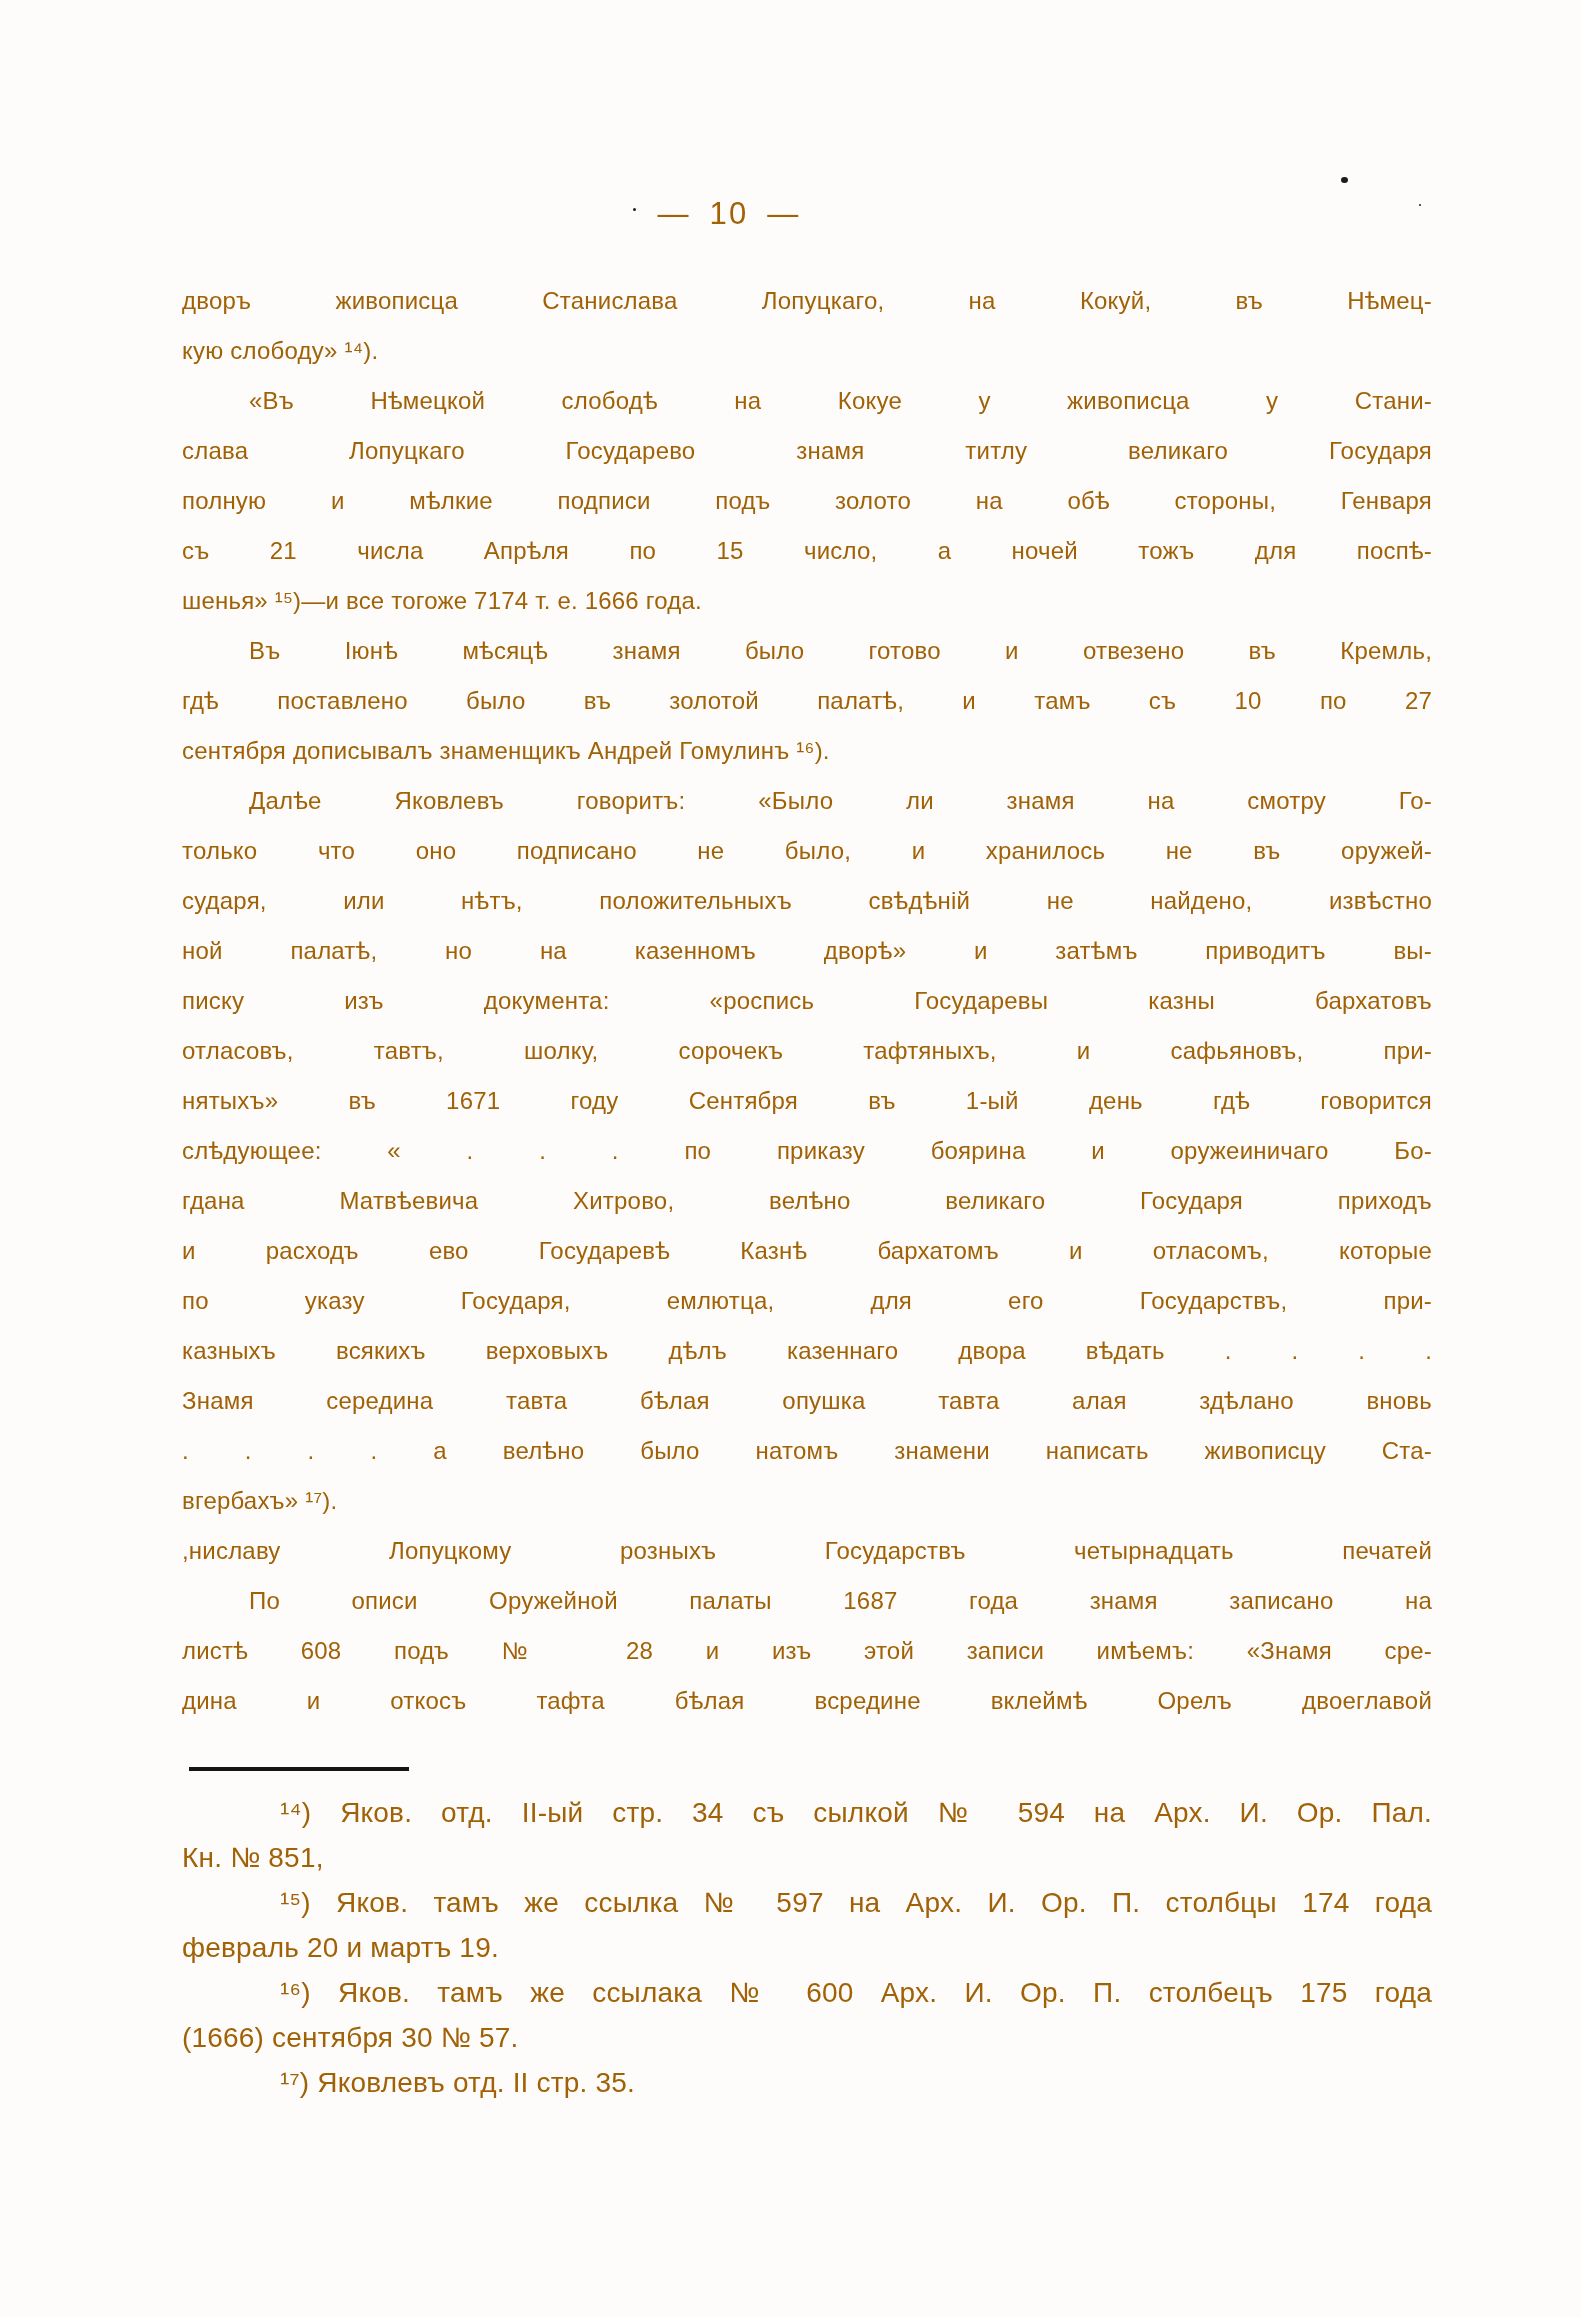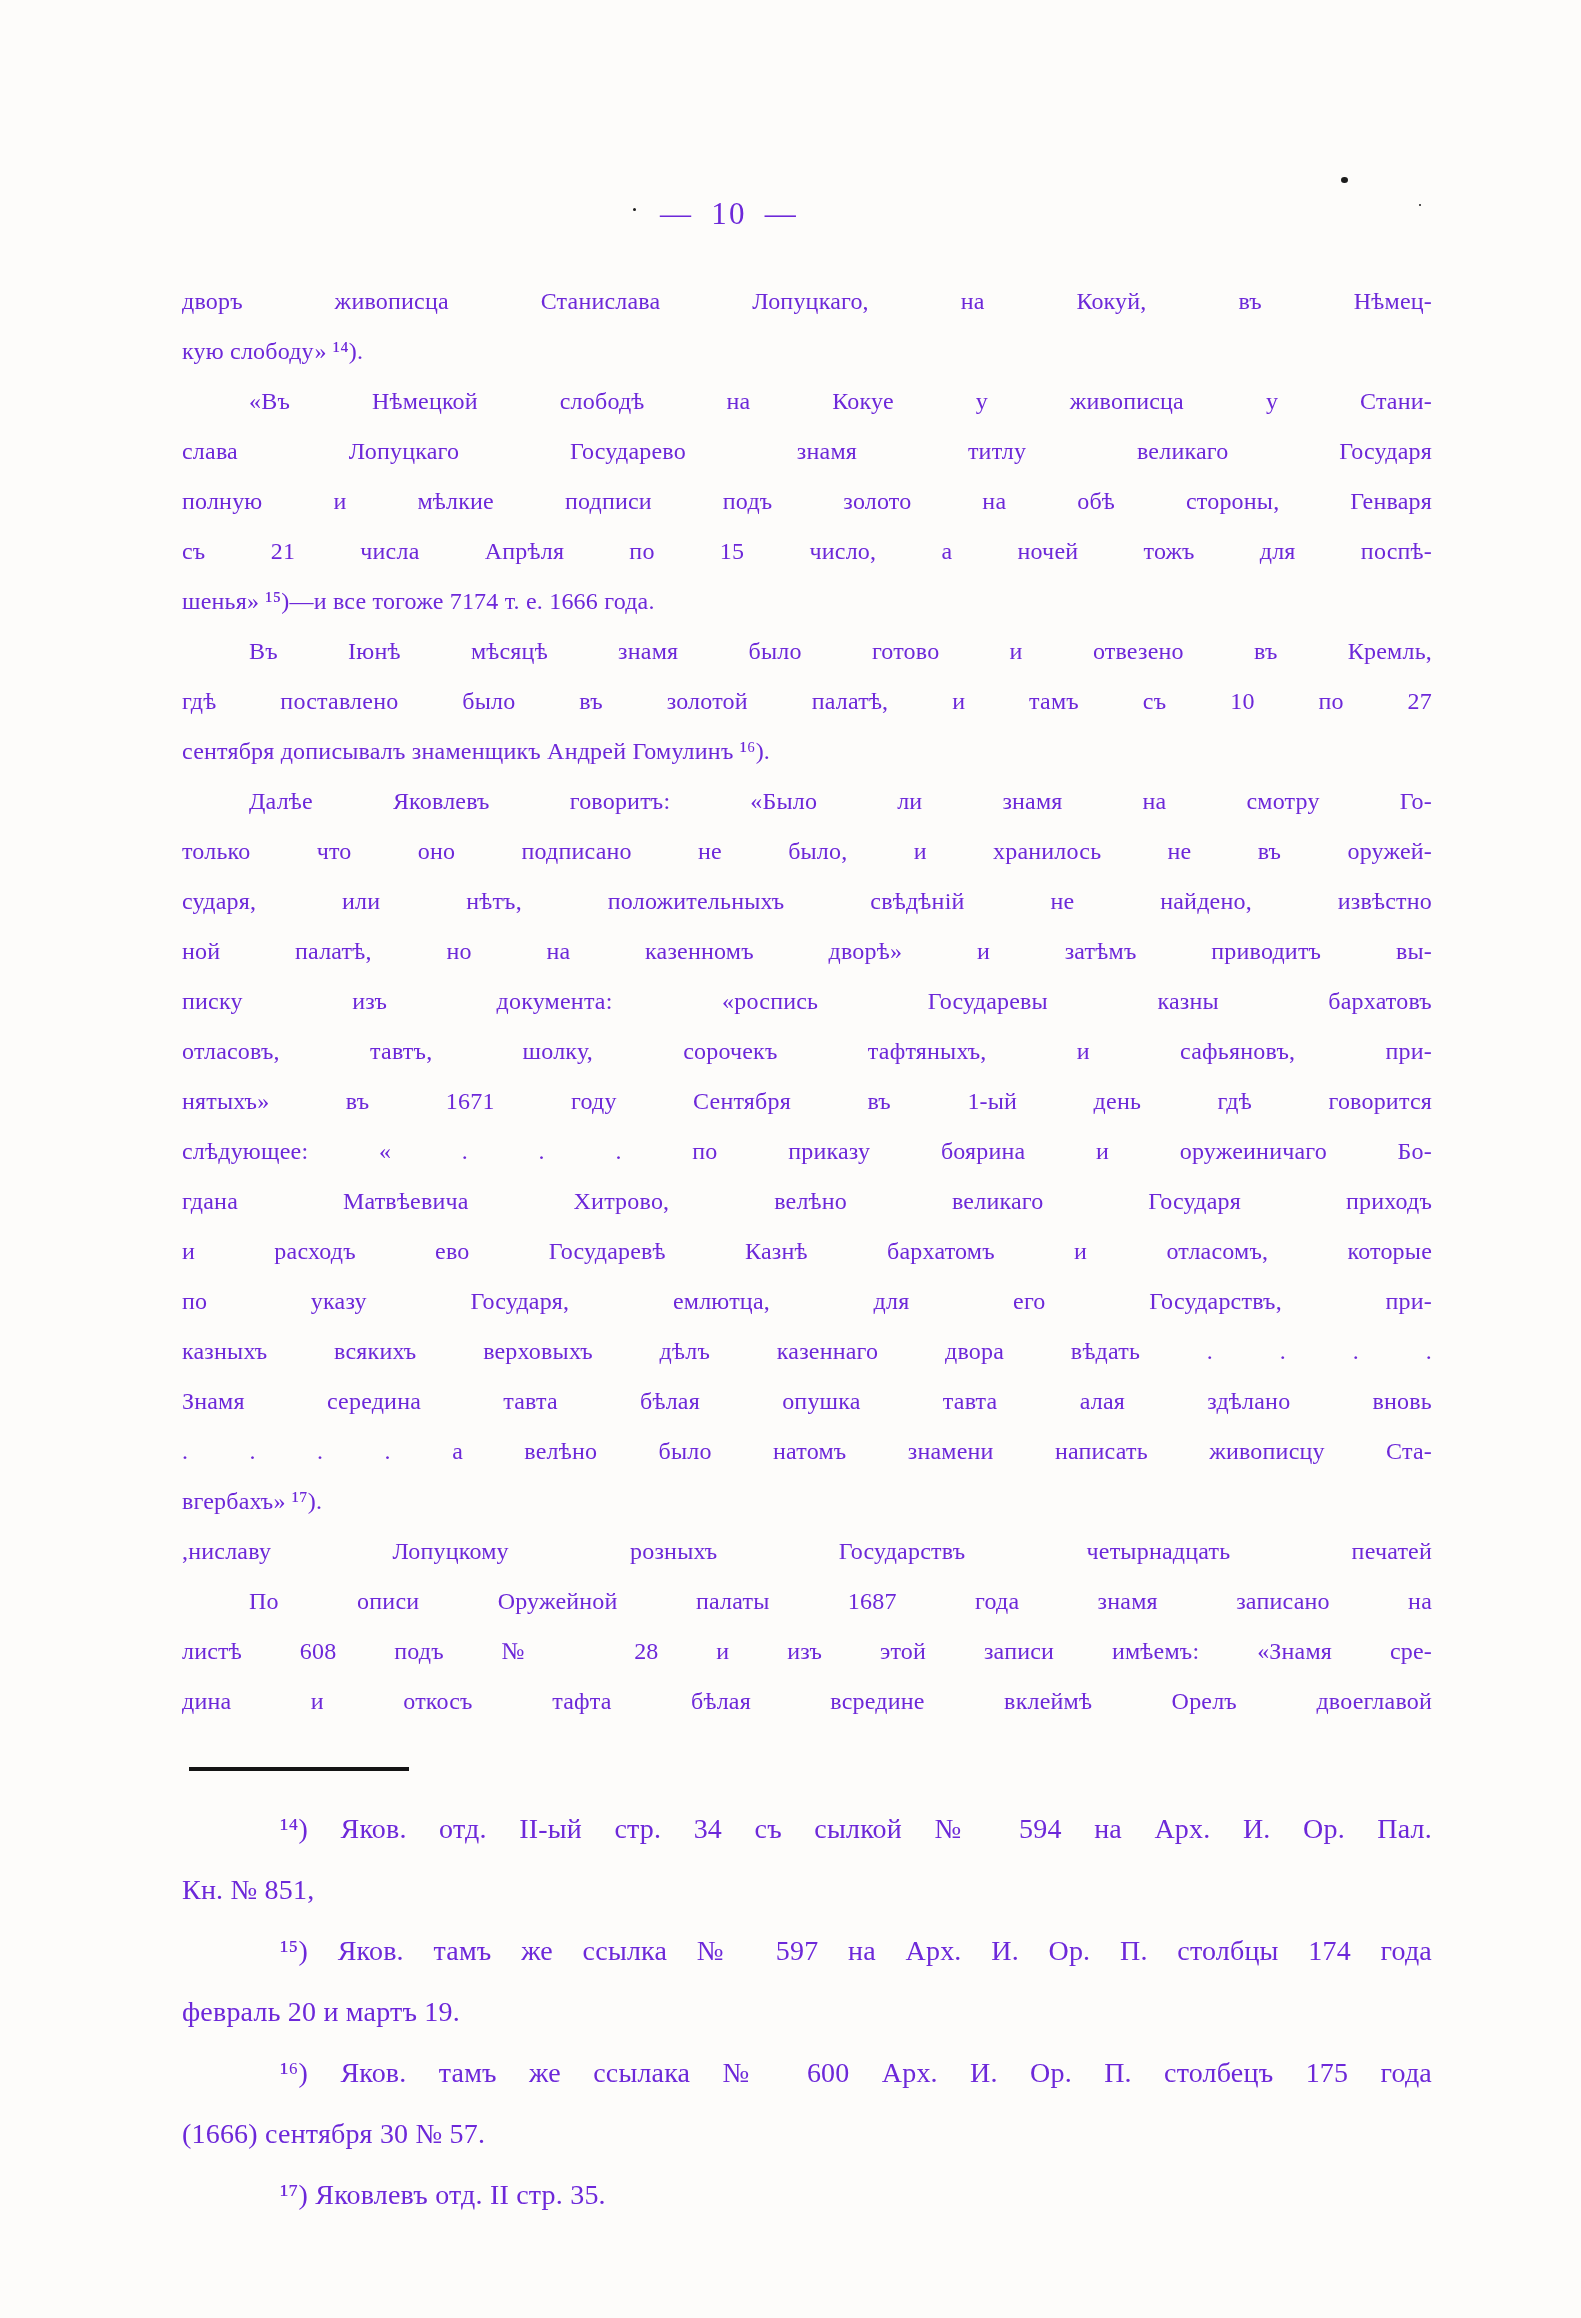--- a/index.html
+++ b/index.html
@@ -8,22 +8,22 @@
   }
   body {
     width: 1582px;
     height: 2319px;
     background: #fdfcfa;
   }
   .page {
     position: relative;
     width: 1582px;
     height: 2319px;
-    font-family: Liberation Serif, serif;
-    color: #6d28d9;
+    font-family: Liberation Sans, sans-serif;
+    color: #a16207;
     overflow: hidden;
   }
   .page-number {
     position: absolute;
     top: 196px;
     left: 0;
     width: 1458px;
     text-align: center;
     font-size: 31px;
     letter-spacing: 2.3px;
@@ -62,21 +62,20 @@
   .footnotes {
     position: absolute;
     left: 182px;
     top: 1790px;
     width: 1250px;
     font-size: 28px;
   }
   .footnotes .line {
     height: 45px;
     line-height: 45px;
-    margin-top: 16px;
   }
   .footnotes .line.indent {
     padding-left: 98px;
   }
   .speck {
     position: absolute;
     background: #1c1c1c;
     border-radius: 50%;
   }
   .speck.s1 { left: 1341px; top: 177px; width: 7px;  height: 6.3px; }

